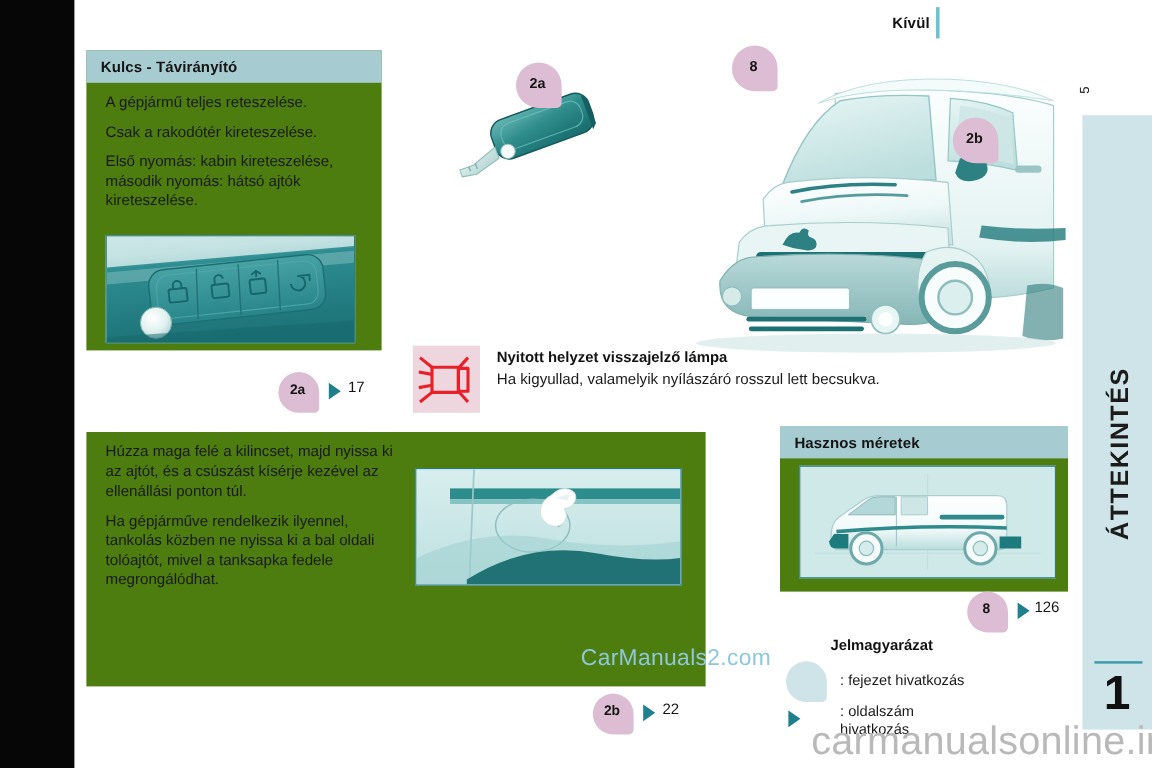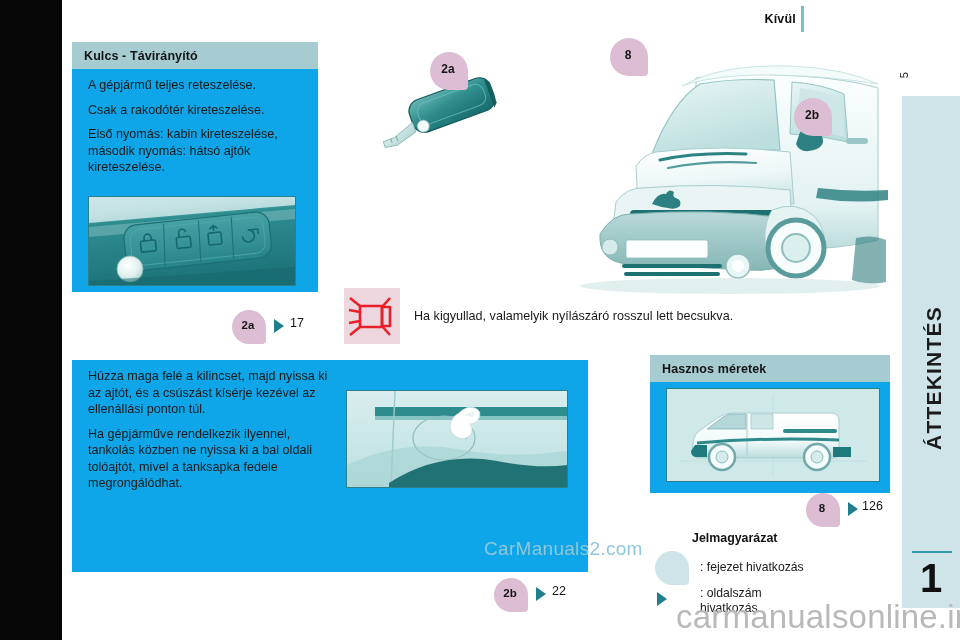--- a/index.html
+++ b/index.html
@@ -9,21 +9,21 @@
     font-family:"Liberation Sans","DejaVu Sans",sans-serif;
     overflow:hidden;
     position:relative;
   }
   .page{position:absolute;inset:0;background:#fff;}
 
   
   .left-band{position:absolute;left:0;top:0;width:62px;height:640px;background:#060606;}
 
   
-  .header{position:absolute;left:68px;top:0;width:790px;height:36px;}
+  .header{position:absolute;left:47px;top:0;width:790px;height:36px;}
   .header-title{
     position:absolute;right:62px;top:12px;
     font-size:12.5px;font-weight:bold;color:#111;letter-spacing:.2px;
   }
   .header-rule{
     position:absolute;right:54px;top:6px;width:3px;height:26px;background:#6fc3cf;
   }
 
   
   .chapter-tab{
@@ -43,21 +43,21 @@
     position:absolute;left:0;top:462px;width:58px;text-align:center;
     font-size:40px;font-weight:bold;color:#111;line-height:1;
   }
   .page-num{
     position:absolute;right:62px;top:72px;
     font-size:11px;color:#222;
     transform:rotate(-90deg);transform-origin:right top;
   }
 
   
-  .panel{position:absolute;background:#0ea5e9;}
+  .panel{position:absolute;background:#4d7c0f;}
   .panel-head{
     background:#a6ccd2;
     font-size:12.5px;font-weight:bold;color:#141414;
     padding:7px 12px 6px 12px;
     letter-spacing:.1px;
   }
   .panel-body{padding:8px 12px 10px 12px;}
   .panel-body p{
     margin:0 0 8px 4px;
     font-size:12.6px;line-height:16.5px;color:#1a1a1a;
@@ -397,20 +397,21 @@
     <svg viewBox="0 0 56 56" width="56" height="56">
       <g fill="none" stroke="#e8202a" stroke-width="2.6" stroke-linejoin="round">
         <rect x="16" y="18" width="22" height="21"></rect>
         <rect x="38" y="19" width="8" height="19"></rect>
         <path d="M16 18 l-10 -8 M16 24 l-11 -2"></path>
         <path d="M16 39 l-10 8 M16 33 l-11 2"></path>
         <path d="M38 19 l8 -9 M38 38 l8 9"></path>
       </g>
     </svg>
   </div>
+  <div id="lamp-title">Nyitott helyzet visszajelző lámpa</div>
   <div id="lamp-text">Ha kigyullad, valamelyik nyílászáró rosszul lett becsukva.</div>
 
   <div id="legend-title">Jelmagyarázat</div>
   <div id="legend-pin"></div>
   <div id="legend-1-text">: fejezet hivatkozás</div>
   <div class="tri" id="legend-tri"></div>
   <div id="legend-2-text">
     <span>: oldalszám</span><br>
     <span>hivatkozás</span>
   </div>

